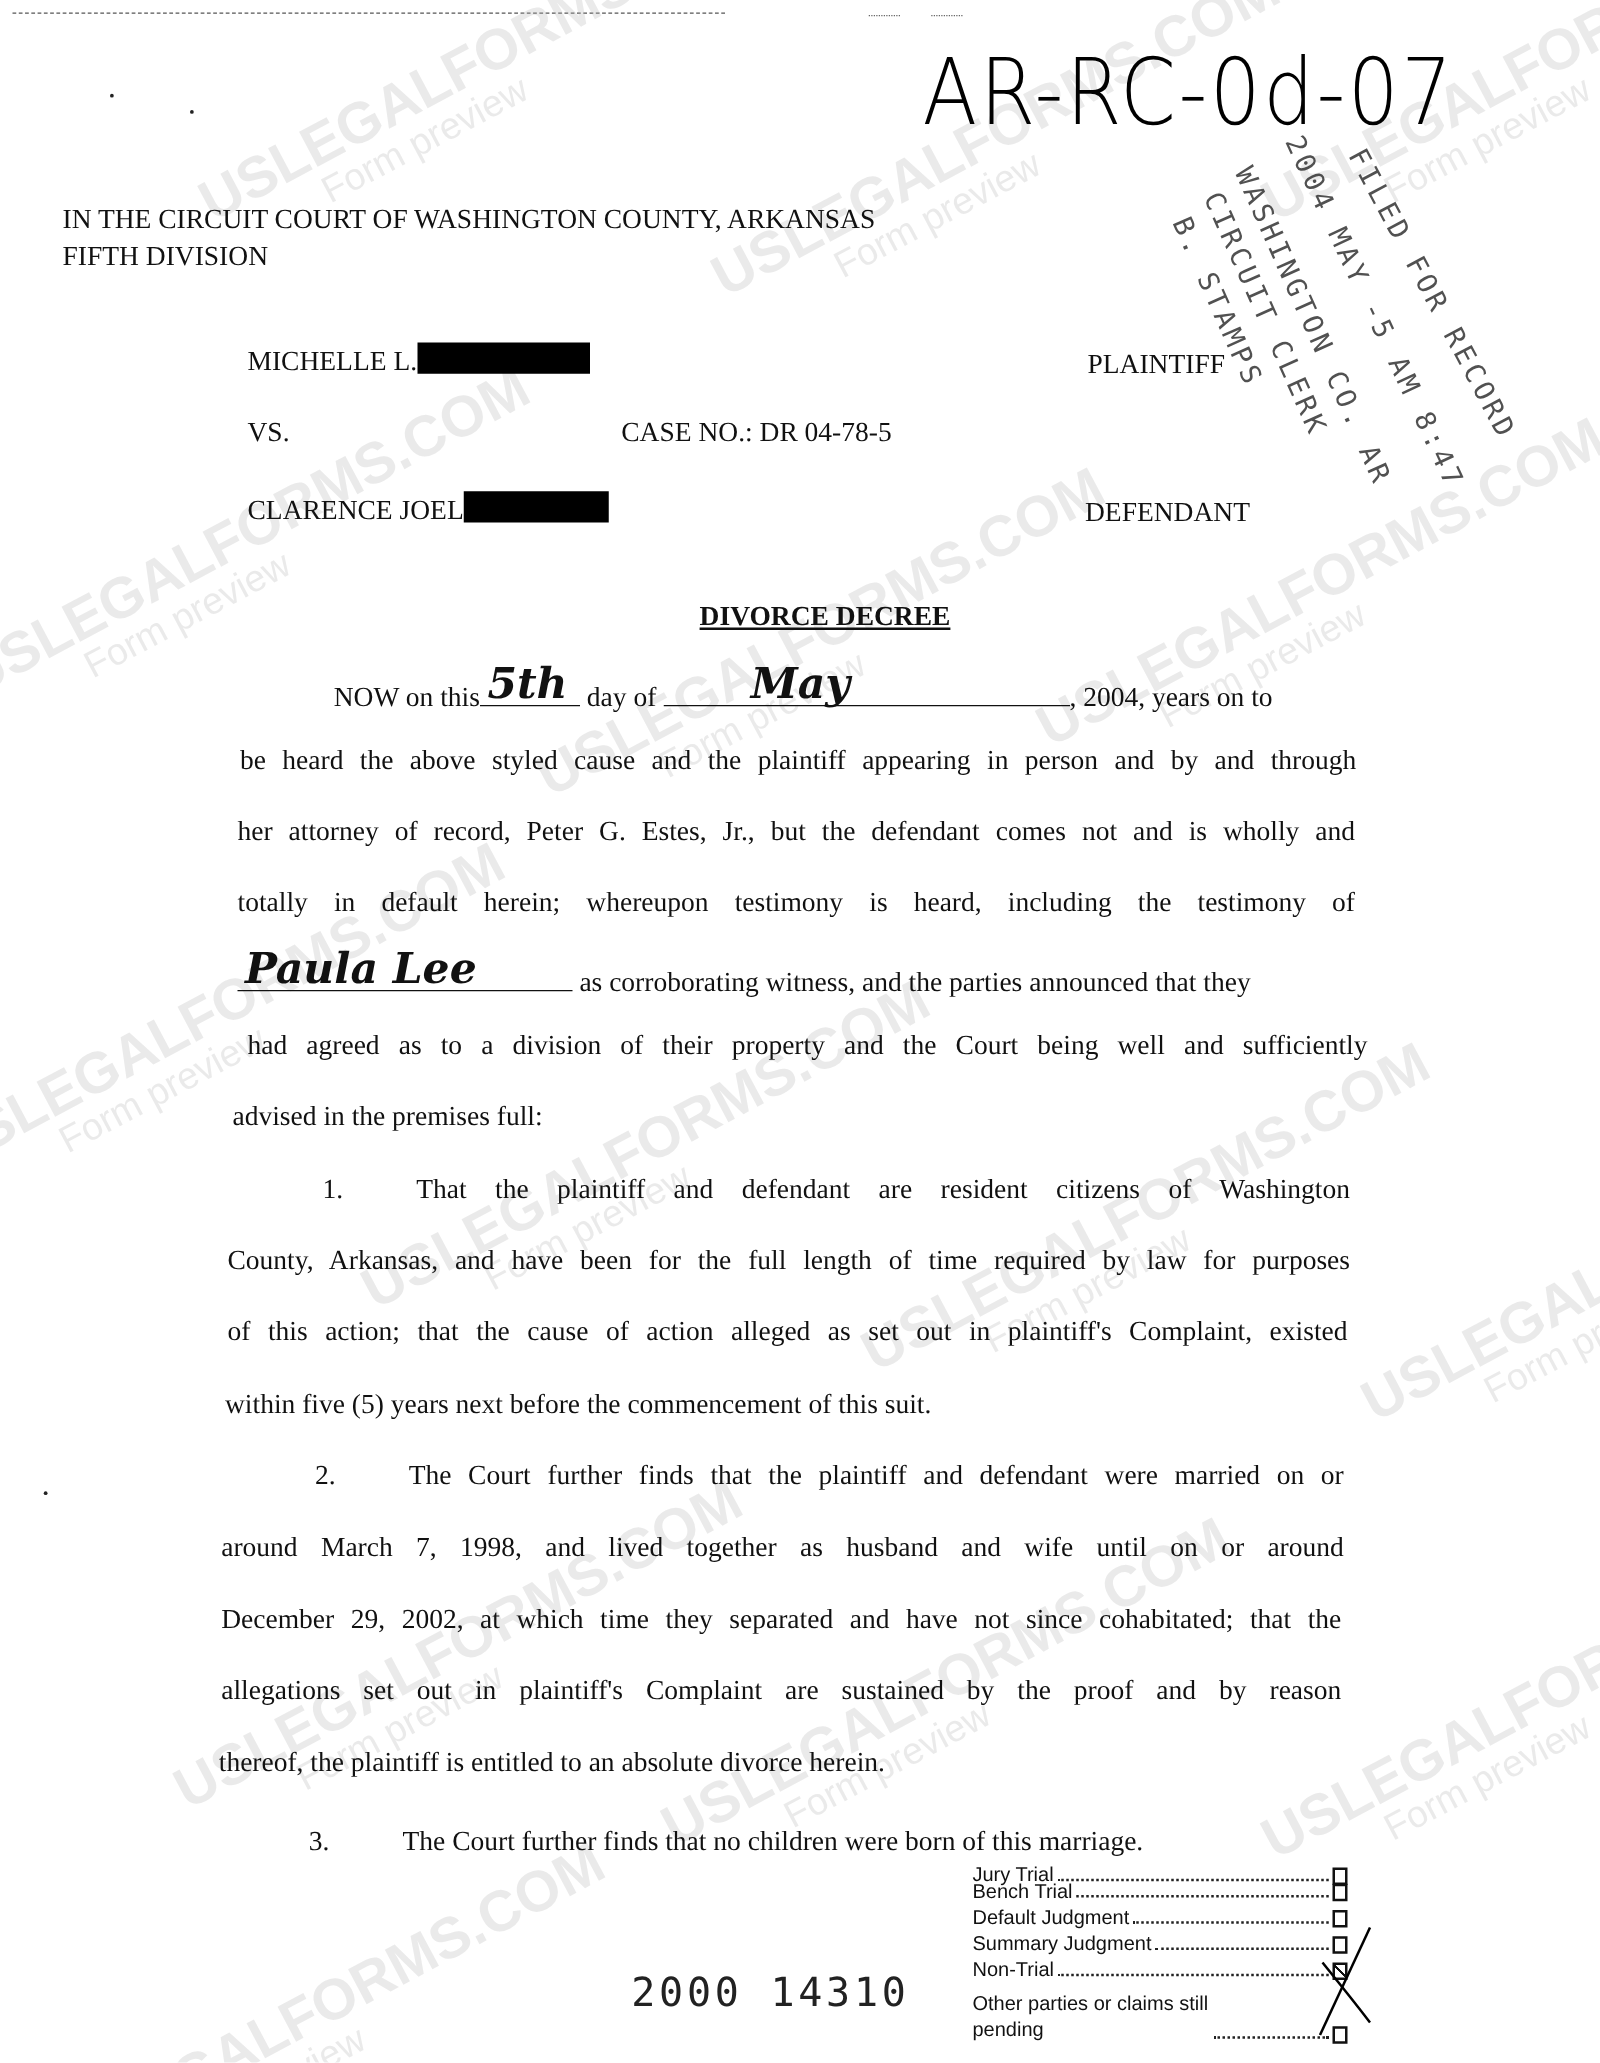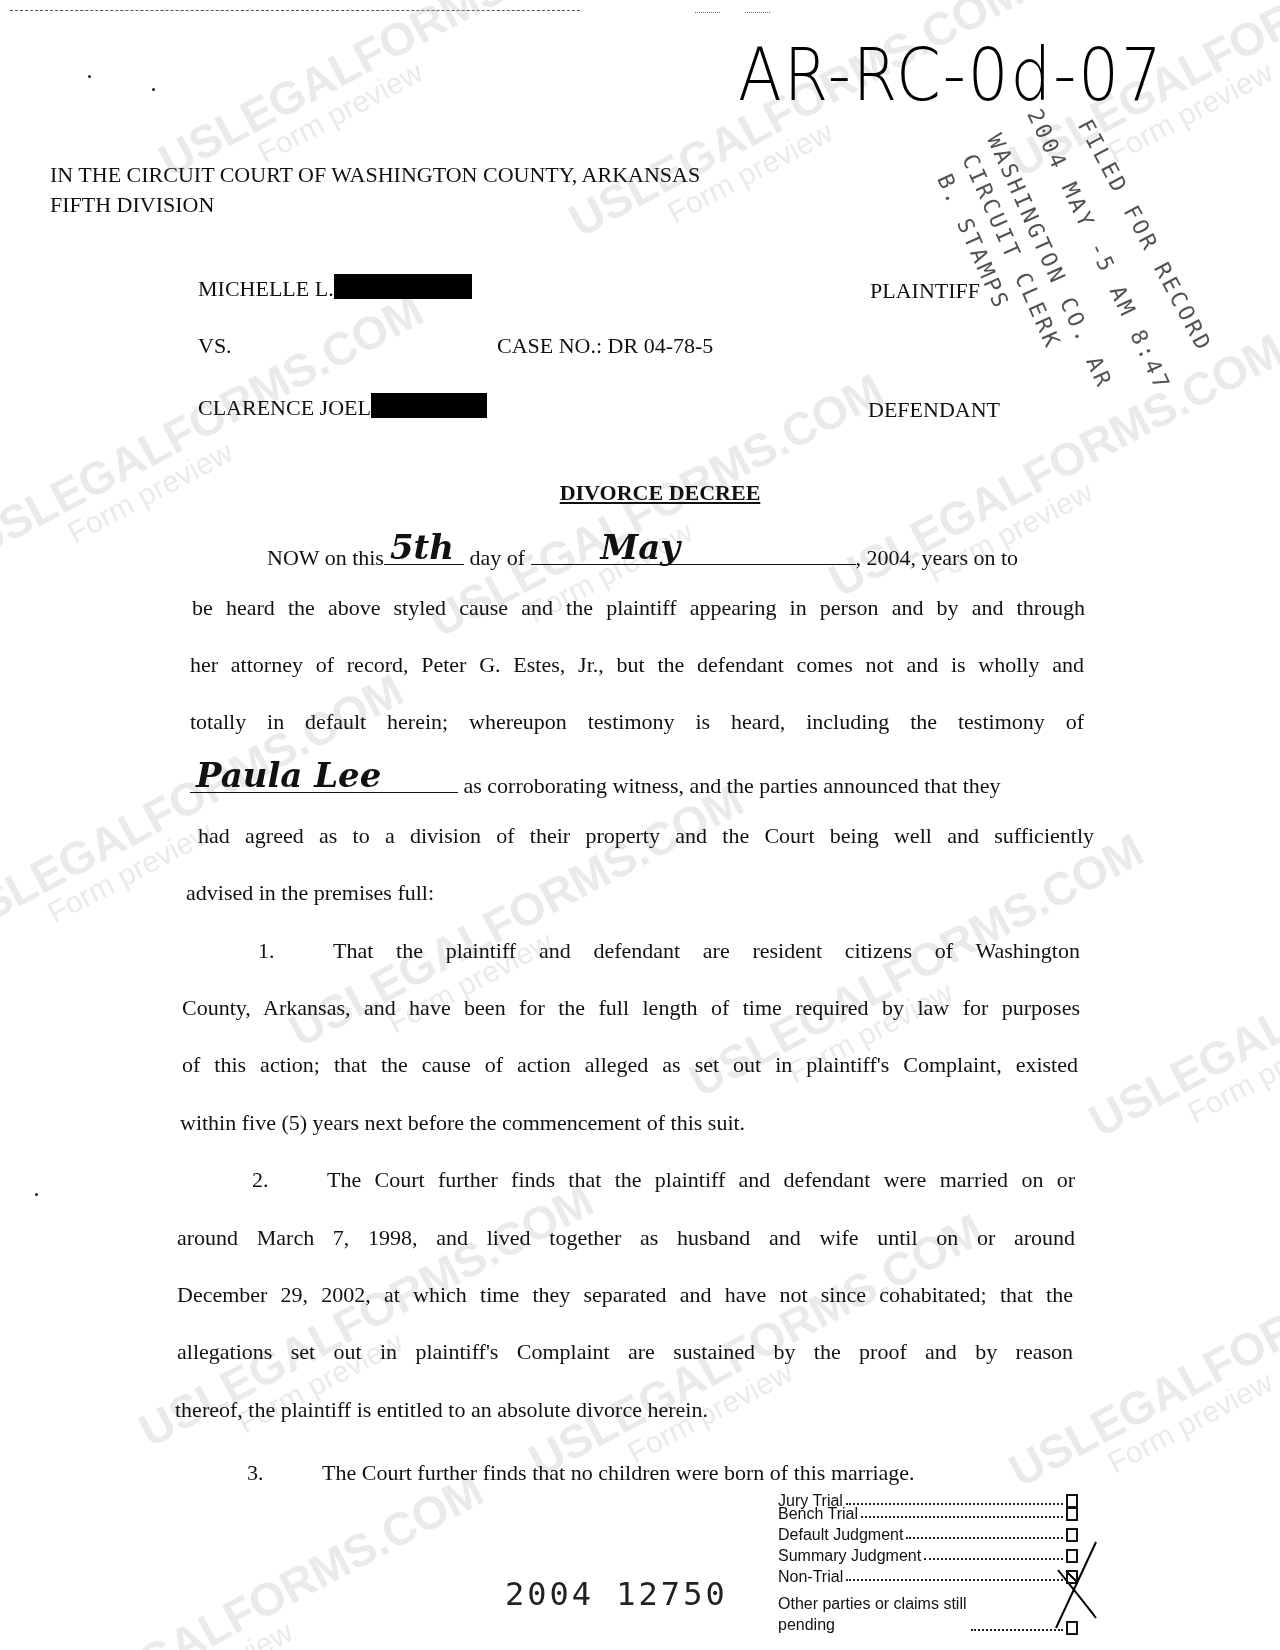--- a/index.html
+++ b/index.html
@@ -163,13 +163,13 @@
     <span class="lbl" style="white-space:normal;width:190px;">Other parties or claims still pending</span>
       <span class="dots" style="align-self:flex-end;"></span>
       <span class="box" style="align-self:flex-end;"></span>
   </div>
 </div>
 <svg class="xmark" viewBox="0 0 48 90">
   <path d="M46 2 L6 88" stroke="#000" stroke-width="2" fill="none"></path>
   <path d="M8 30 C 20 45, 34 62, 46 78" stroke="#000" stroke-width="2" fill="none"></path>
 </svg>
 
-<div class="abs filenum">2004 12750</div>
+<div class="abs filenum">2000 14310</div>
 
 </body></html>

